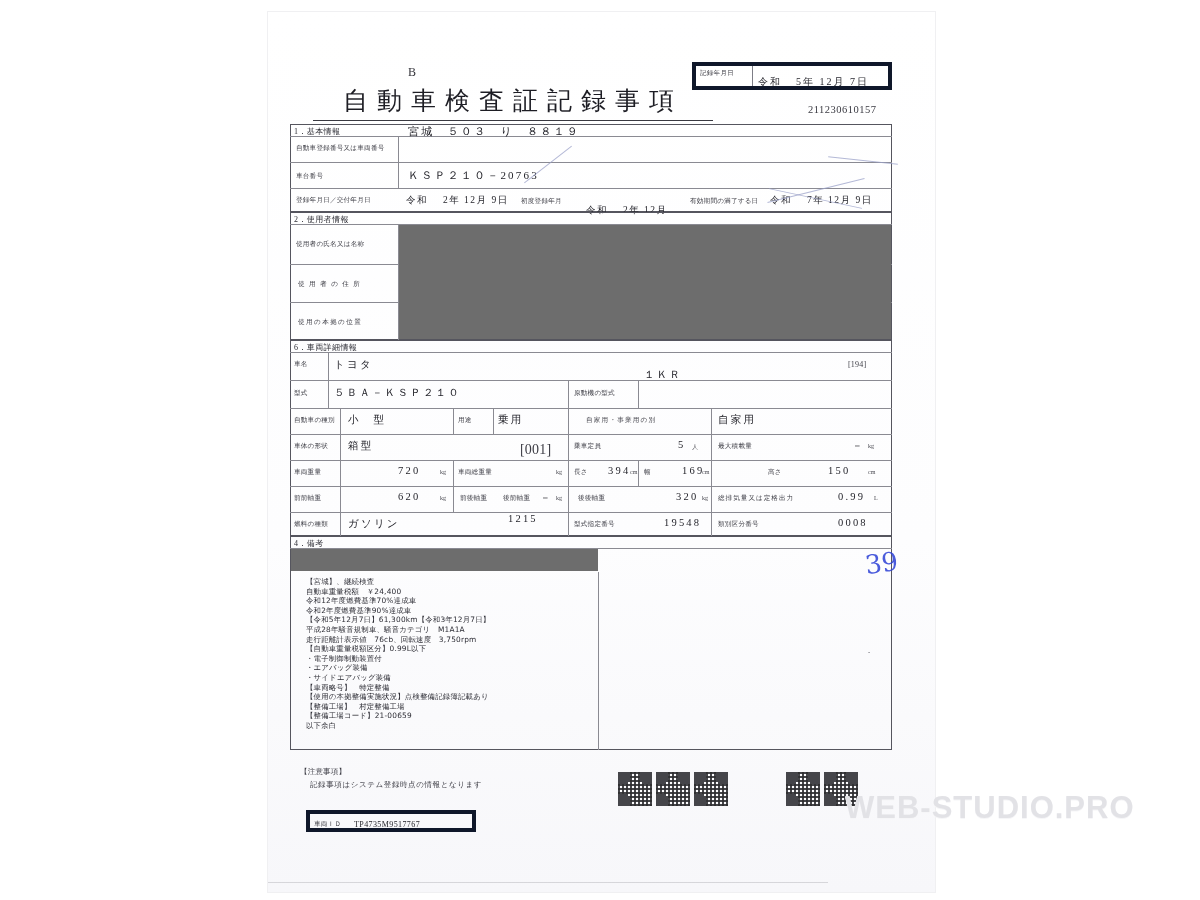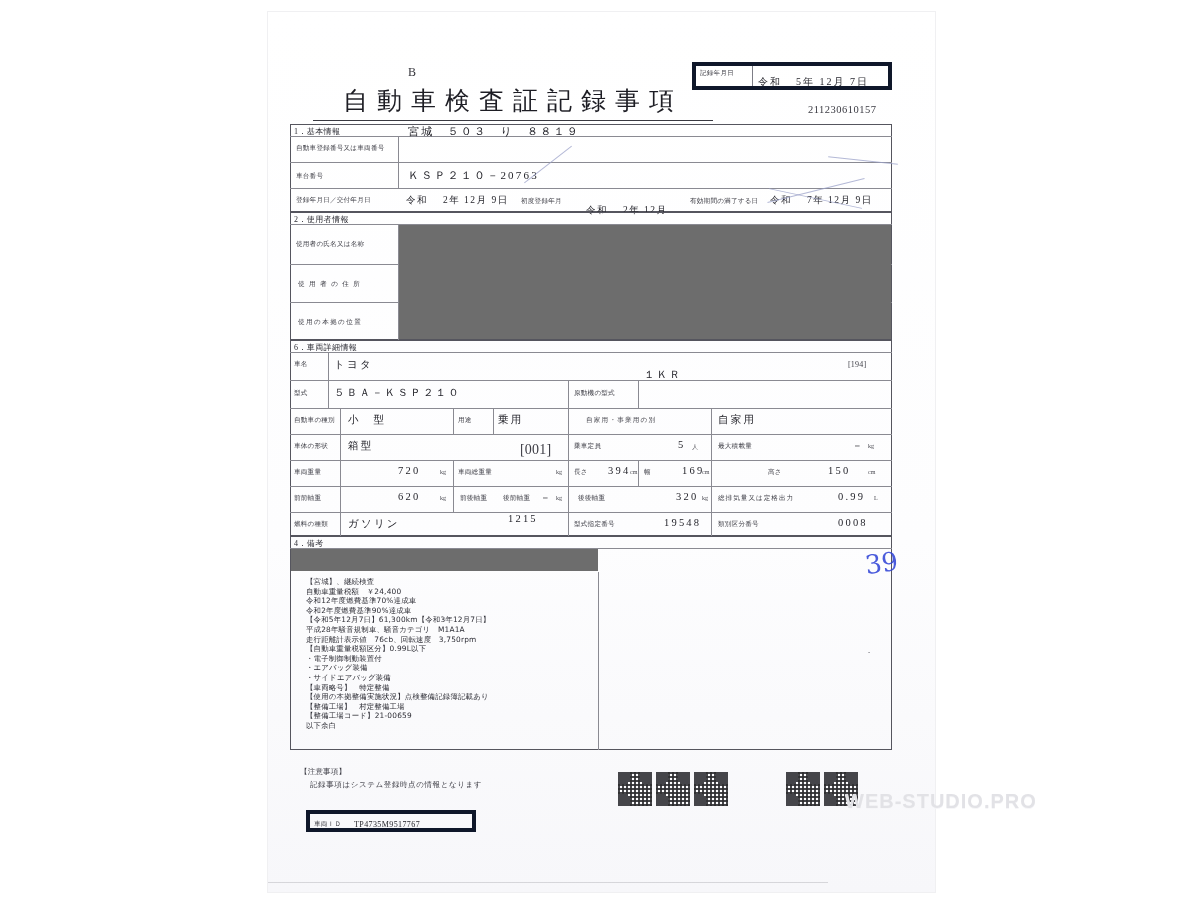--- a/index.html
+++ b/index.html
@@ -75,21 +75,21 @@
       repeating-linear-gradient(0deg,#1e1e24 0 2px,#ffffff 2px 4px);
     background-blend-mode:multiply;opacity:.82;}
   .qr::after{content:"";position:absolute;inset:0;
     background:
       radial-gradient(circle at 14% 14%,#1e1e24 0 18%,transparent 19%),
       radial-gradient(circle at 86% 14%,#1e1e24 0 18%,transparent 19%),
       radial-gradient(circle at 14% 86%,#1e1e24 0 18%,transparent 19%);
   }
   #watermark{
     position:absolute;left:845px;top:790px;
-    font-size:20px;letter-spacing:1px;color:#e2e2e6;
+    font-size:31px;letter-spacing:1px;color:#e2e2e6;
     font-family:"Liberation Sans", sans-serif;
     font-weight:700;
     text-shadow:0 1px 0 #f6f6f8;
   }
   #idbox{left:38px;top:798px;width:170px;height:22px;}
 </style>
 </head>
 <body>
 
 <div id="leftgutter"></div>

